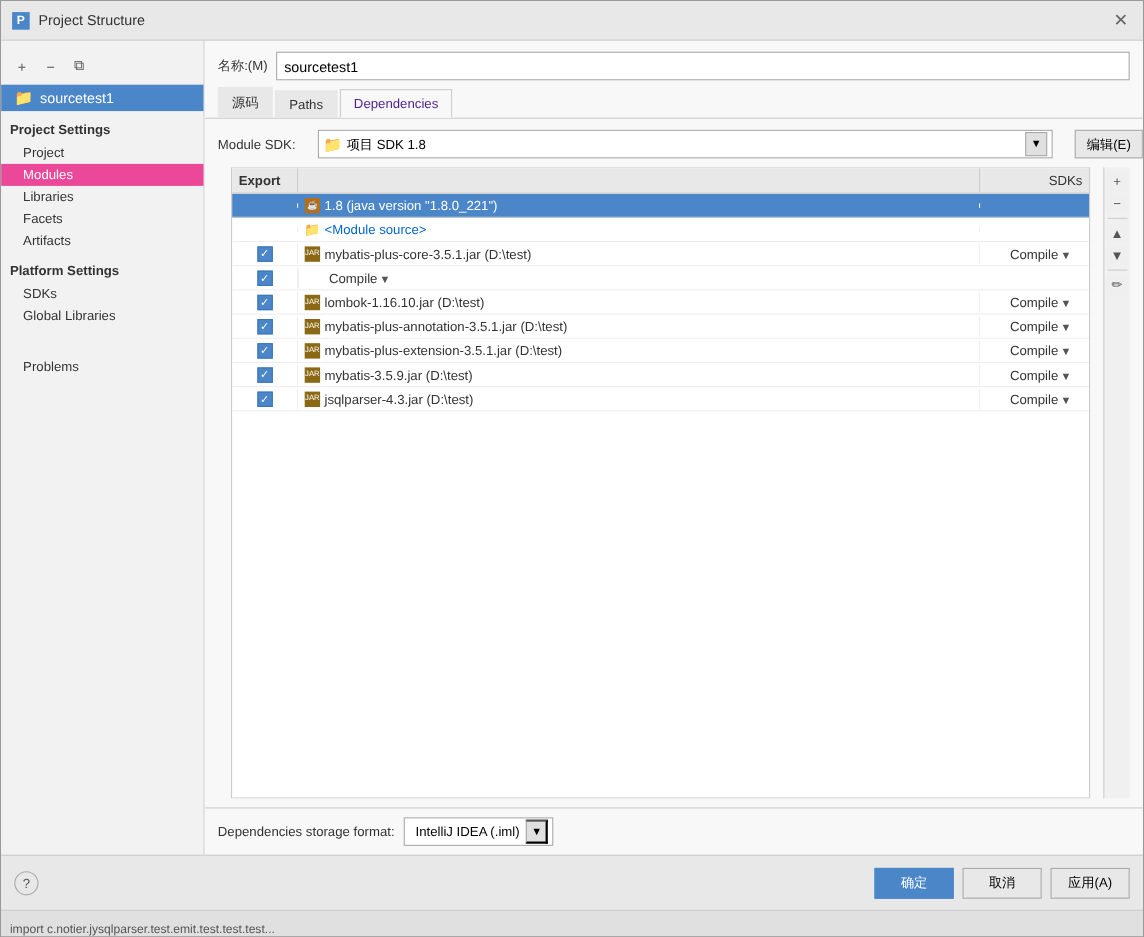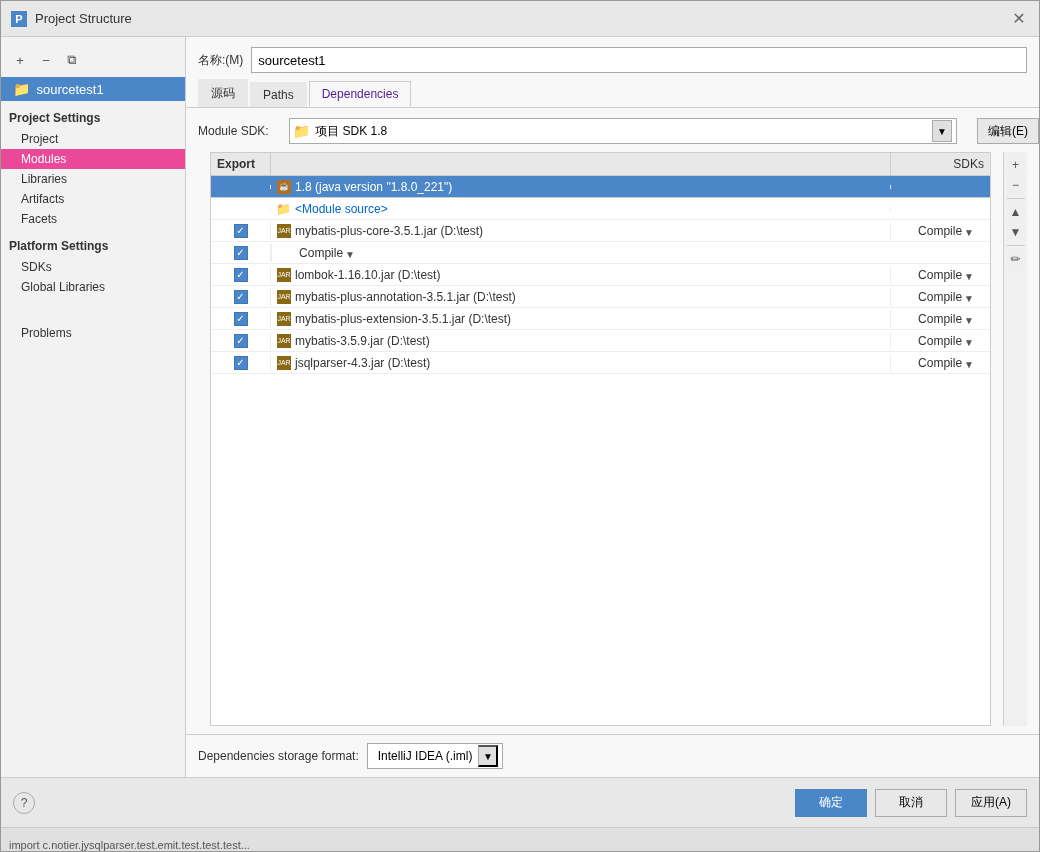--- a/index.html
+++ b/index.html
@@ -526,24 +526,24 @@
       <div class="sidebar-item">
         <span>Project</span>
       </div>
       <div class="sidebar-item-active">
         <span style="color:white;">Modules</span>
       </div>
       <div class="sidebar-item">
         <span>Libraries</span>
       </div>
       <div class="sidebar-item">
+        <span>Facets</span>
+      </div>
+      <div class="sidebar-item">
         <span>Artifacts</span>
-      </div>
-      <div class="sidebar-item">
-        <span>Facets</span>
       </div>
 
       <div class="section-header">Platform Settings</div>
 
       <div class="sidebar-item">
         <span>SDKs</span>
       </div>
       <div class="sidebar-item">
         <span>Global Libraries</span>
       </div>

